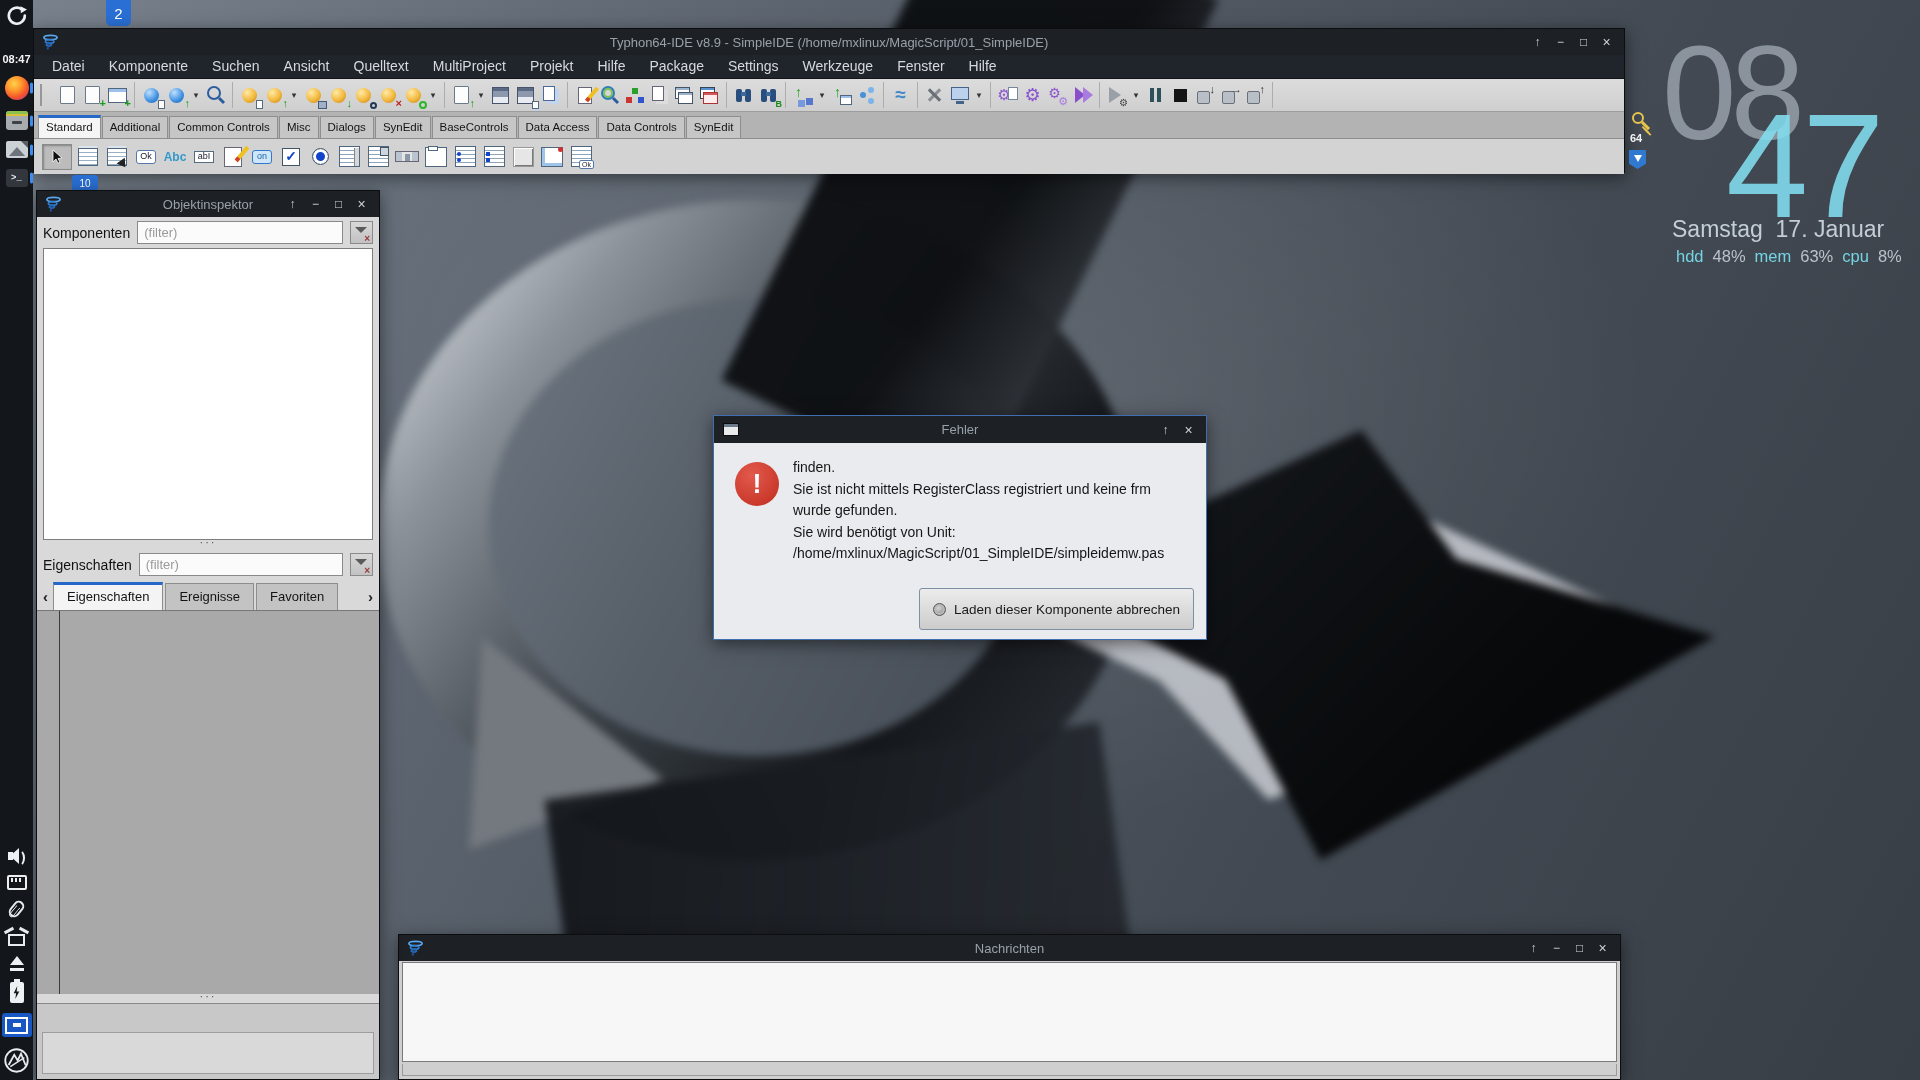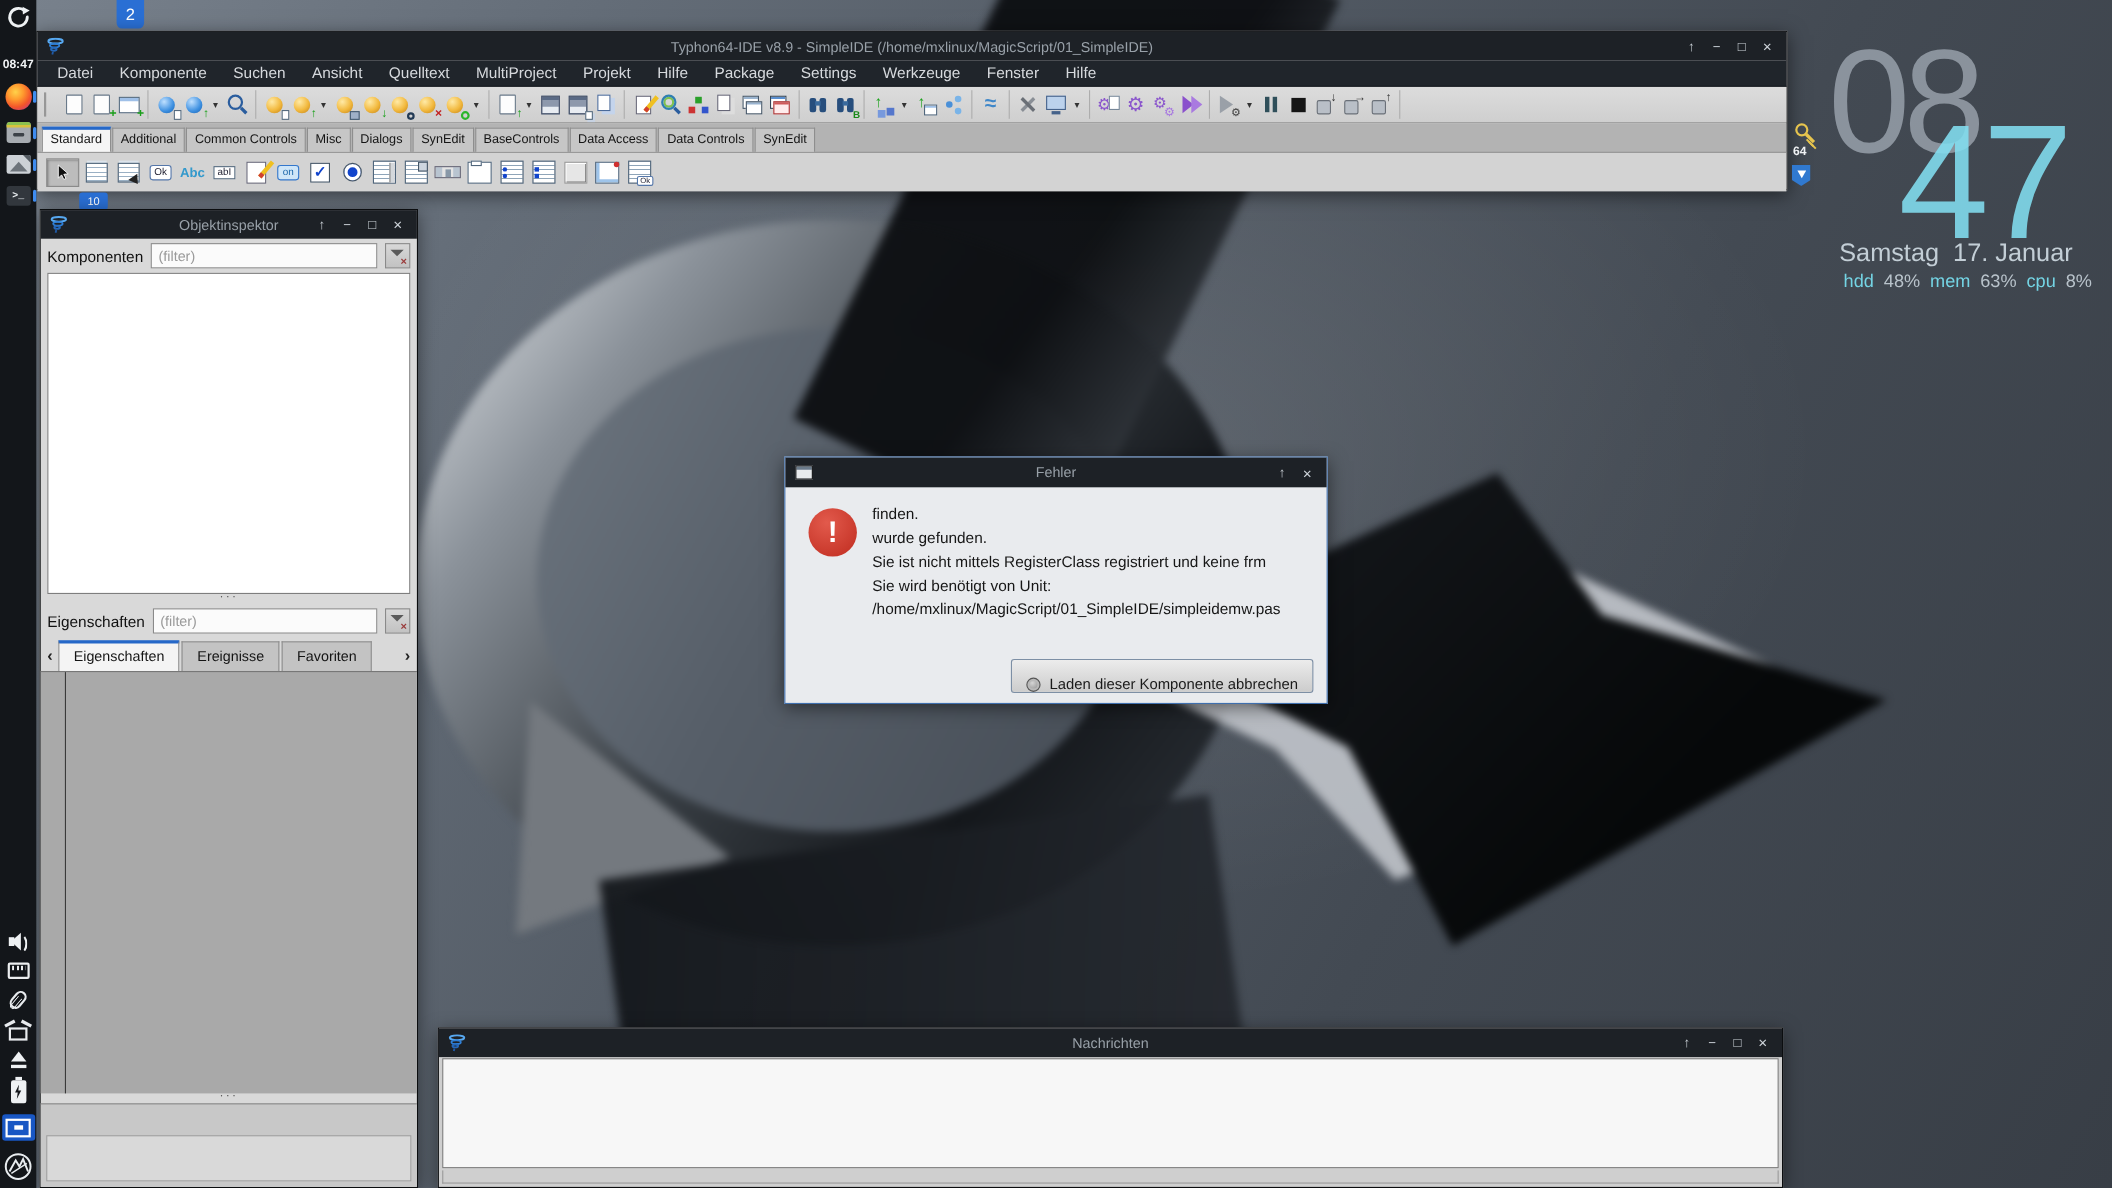--- a/index.html
+++ b/index.html
@@ -233,21 +233,21 @@
   #dialog .tbar { height:27px; }
   .dwin-ic { margin-left:9px; width:16px; height:13px; background:#e8eaec; border:1px solid #090b0d;
              box-shadow:inset 0 3px 0 #6a7a8a; z-index:1; }
   .dcontent { position:relative; height:197px; }
   .erricon { position:absolute; left:21px; top:19px; width:44px; height:44px; border-radius:50%;
              background:radial-gradient(circle at 38% 30%, #e25a4c, #c8372a 75%); color:#fff;
              font-size:27px; font-weight:bold; display:flex; align-items:center; justify-content:center; }
   .erricon::before { content:"!"; }
   .errlines { position:absolute; left:79px; top:14px; right:12px; }
   .errline { font-size:14px; line-height:21.5px; color:#161616; }
-  .dbtn { position:absolute; right:12px; bottom:10px; height:31px; display:flex; align-items:flex-end; gap:8px;
+  .dbtn { position:absolute; right:12px; bottom:10px; height:42px; display:flex; align-items:center; gap:8px;
           padding:0 13px; background:linear-gradient(#ececec,#cccccc); border:1px solid #7d8fa5; border-radius:3px; }
   .dbtn-ic { width:13px; height:13px; border-radius:50%; border:1px solid #555;
              background:radial-gradient(circle at 40% 35%, #d5d5d5, #8f8f8f 80%); box-shadow:inset 0 0 0 2px #b9b9b9; }
   .dbtn-lbl { font-size:13.5px; color:#1a1a1a; }
 
   
   #messages { left:398px; top:934px; width:1223px; height:146px; z-index:15; background:#cfcfcf; }
   .mcontent { position:absolute; top:27px; left:3px; right:3px; bottom:17px; background:#f7f7f7; border:1px solid #7a7a7a; }
   .mbottom { position:absolute; left:3px; right:3px; bottom:3px; height:12px; background:#cfcfcf; border:1px solid #9a9a9a; border-top:none; }
 
@@ -604,22 +604,22 @@
       <span class="ttl">Fehler</span>
       <span class="wbtns">
         <span class="wb wb-up"></span>
         <span class="wb wb-close"></span>
       </span>
     </div>
     <div class="dcontent">
       <div class="erricon"></div>
       <div class="errlines">
           <div class="errline">finden.</div>
+          <div class="errline">Sie ist nicht mittels RegisterClass registriert und keine frm</div>
           <div class="errline">wurde gefunden.</div>
-          <div class="errline">Sie ist nicht mittels RegisterClass registriert und keine frm</div>
           <div class="errline">Sie wird benötigt von Unit:</div>
           <div class="errline">/home/mxlinux/MagicScript/01_SimpleIDE/simpleidemw.pas</div>
         </div>
       <div class="dbtn">
         <span class="dbtn-ic"></span>
         <span class="dbtn-lbl">Laden dieser Komponente abbrechen</span>
       </div>
     </div>
   </div>
 

